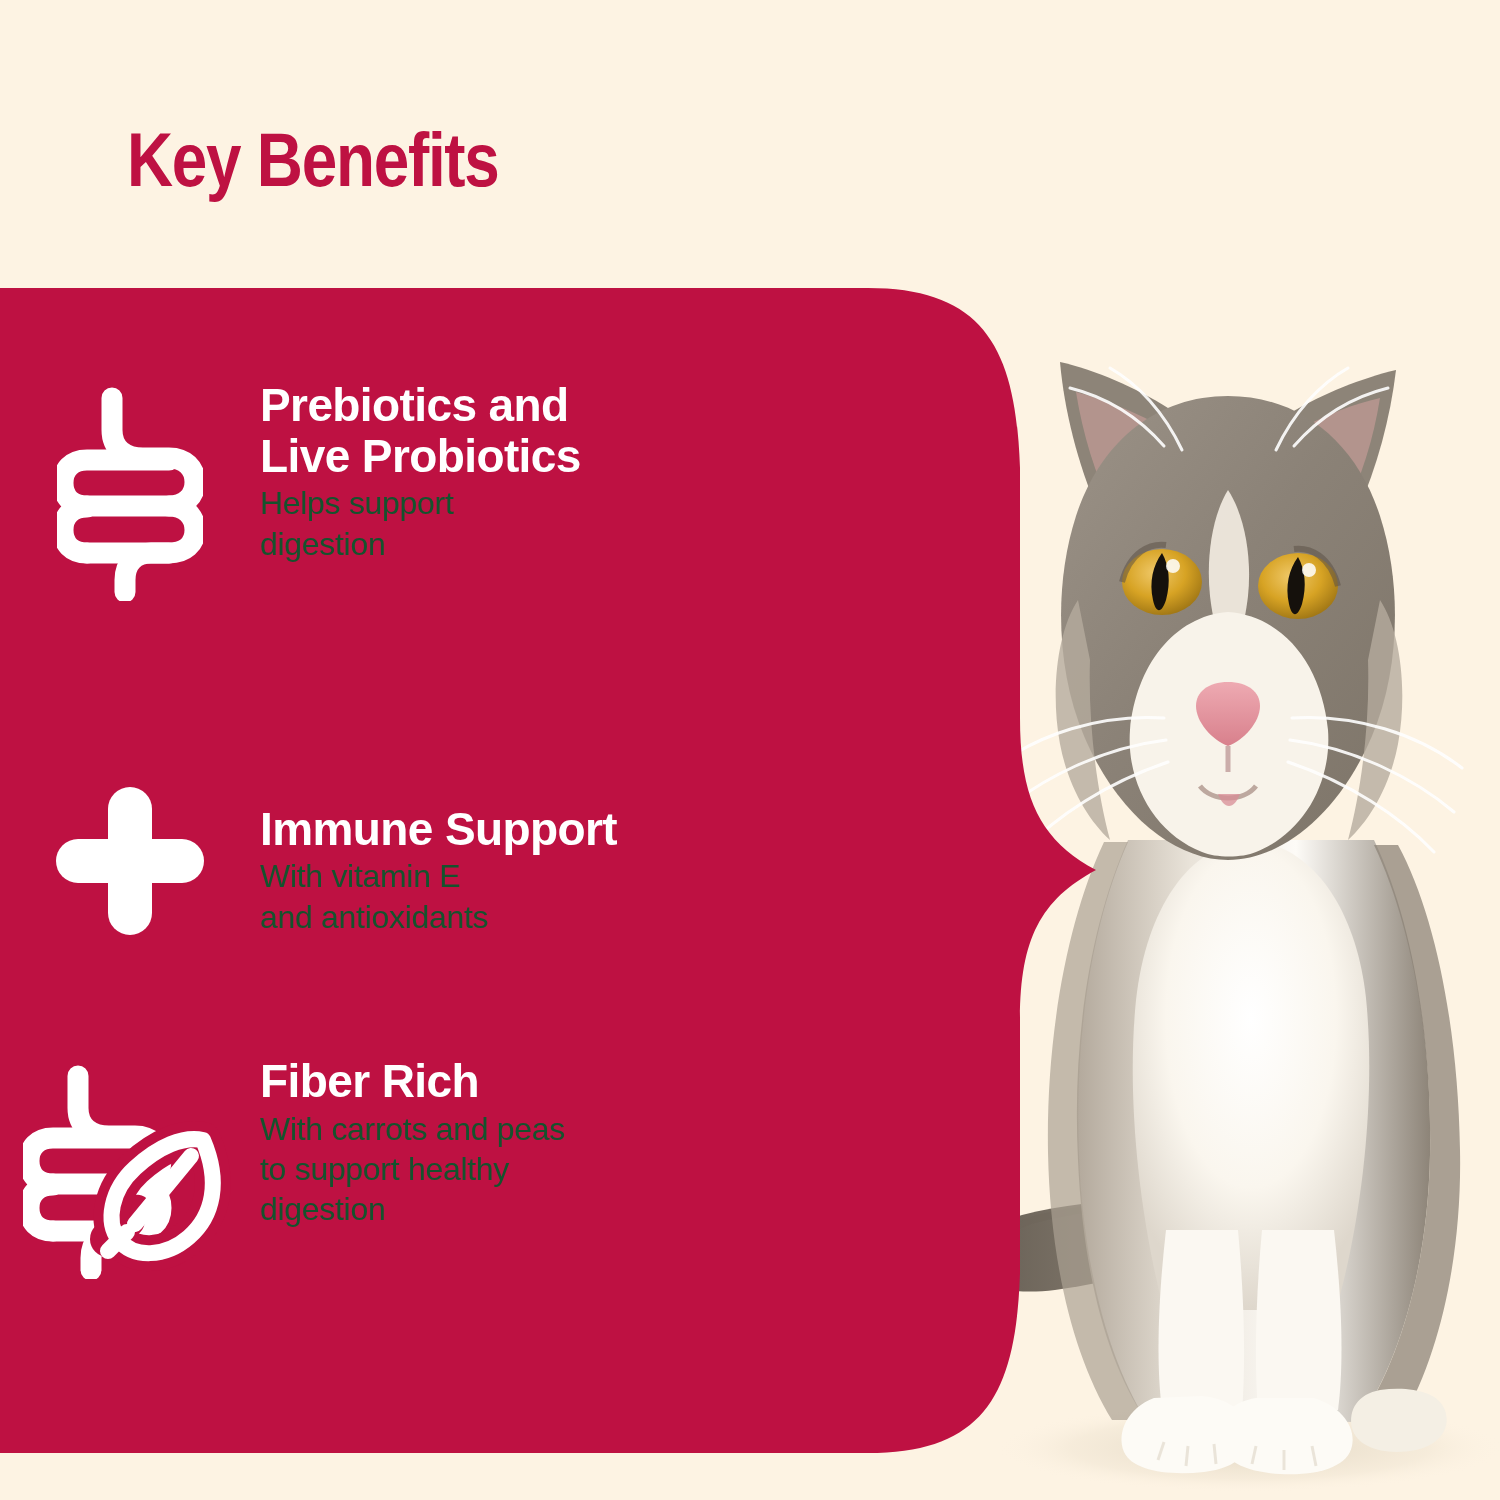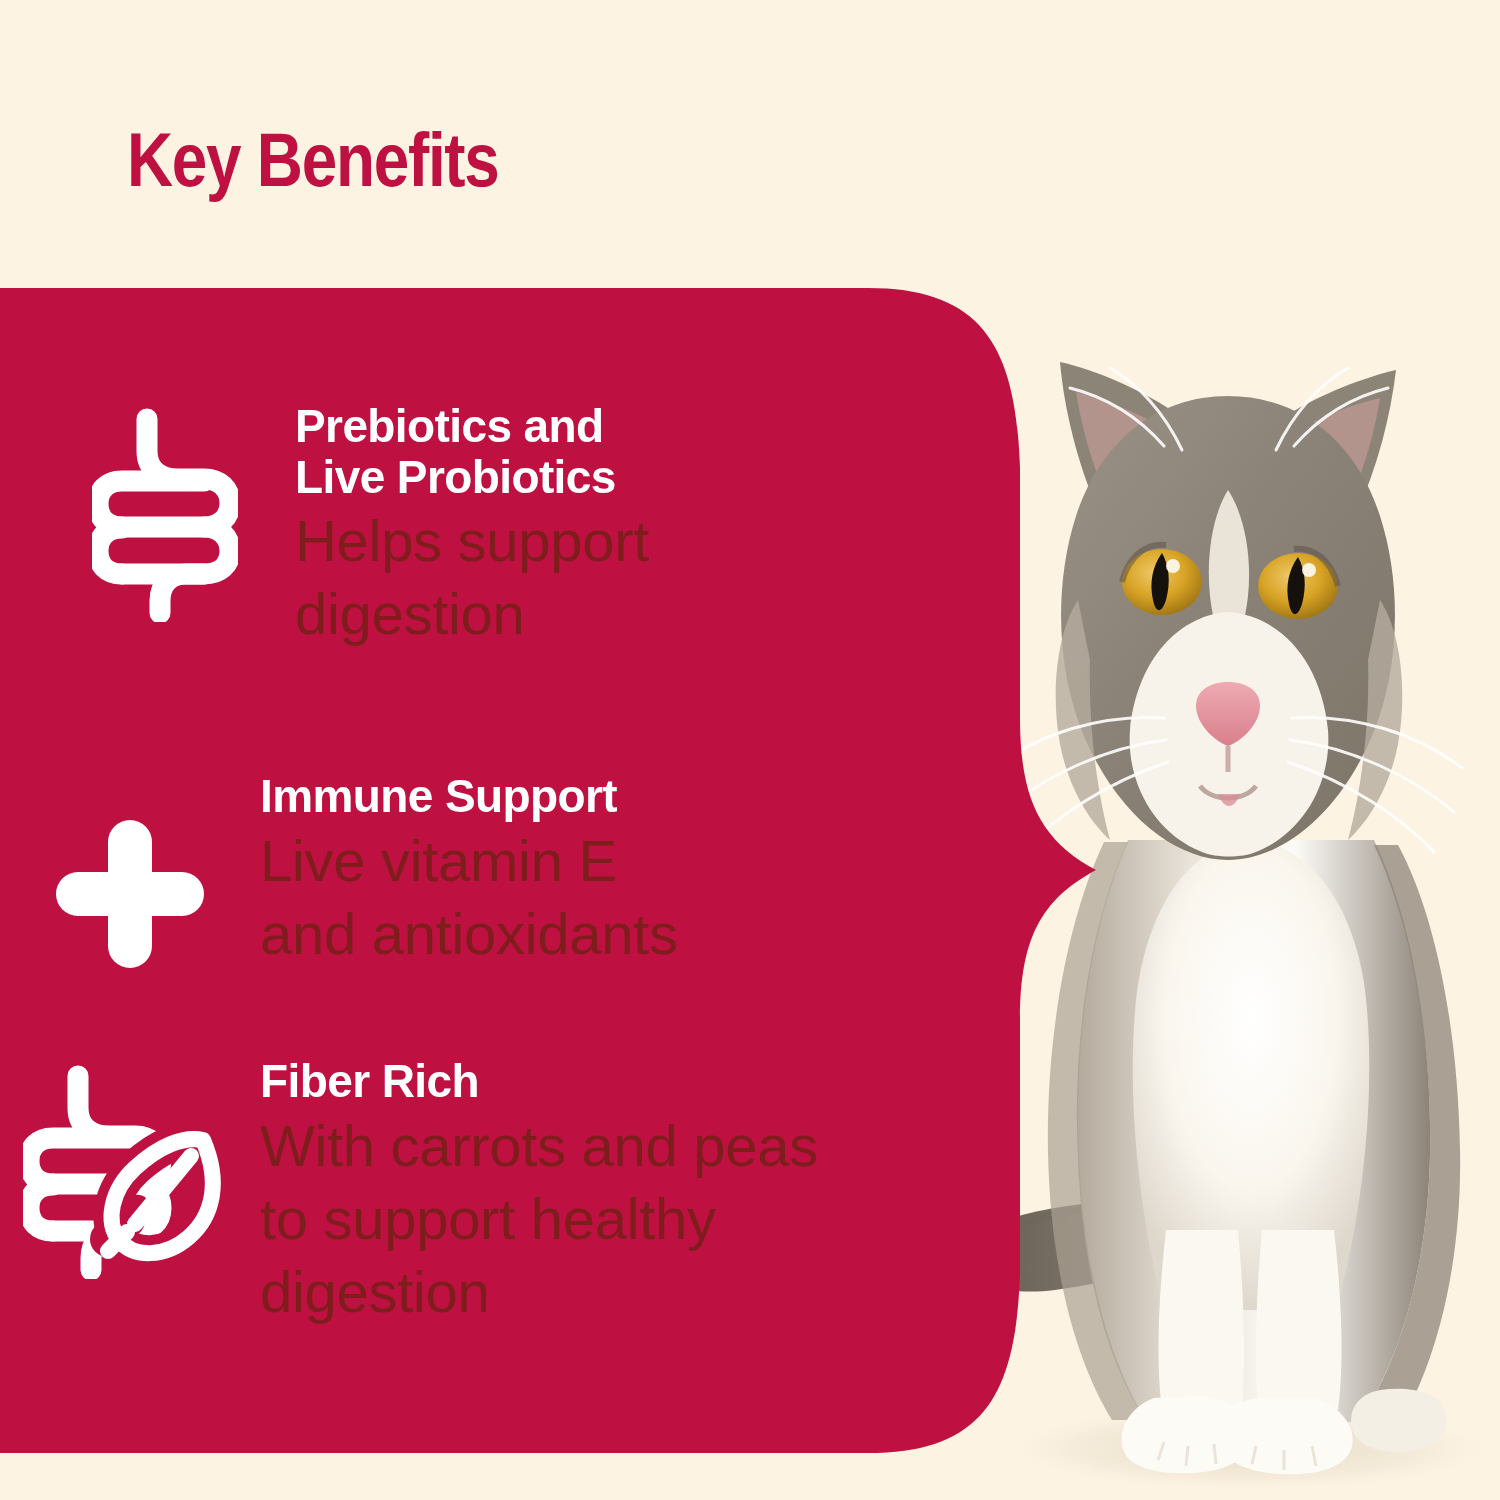--- a/index.html
+++ b/index.html
@@ -44,21 +44,21 @@
     left:0px; top:288px;
     width:1100px; height:1165px;
   }
 
   
   .benefit-row {
     position:absolute;
     display:flex;
     align-items:flex-start;
   }
-  #benefit-row-0 { left:0px;  top:401px;margin-left:35px; }
+  #benefit-row-0 { left:0px;  top:380px; }
   #benefit-row-1 { left:0px;  top:771px;align-items:flex-end; }
   #benefit-row-2 { left:0px;  top:1056px; }
 
   .benefit-icon {
     width:260px;
     flex:0 0 260px;
     display:flex;
     justify-content:center;
     padding-top:6px;
   }
@@ -72,24 +72,24 @@
     font-weight:bold;
     font-size:46px;
     line-height:1.10;
     letter-spacing:-0.6px;
     color:#ffffff;
     white-space:pre-line;
   }
   .benefit-desc {
     font-family:"Liberation Sans", sans-serif;
     font-weight:normal;
-    font-size:58px;
+    font-size:32px;
     line-height:1.26;
     letter-spacing:-0.3px;
-    color:#7f1d1d;
+    color:#14532d;
     white-space:pre-line;
     margin-top:2px;
   }
 </style>
 </head>
 <body>
 
 <div id="stage">
 
   <div id="cat-photo">
@@ -247,21 +247,21 @@
     <div class="benefit-icon">
       <svg width="152" height="152" viewBox="0 0 152 152" xmlns="http://www.w3.org/2000/svg">
         <g fill="none" stroke="#ffffff" stroke-width="44" stroke-linecap="round">
           <path d="M76 24 L76 128"></path>
           <path d="M24 76 L128 76"></path>
         </g>
       </svg>
     </div>
     <div class="benefit-text">
       <div class="benefit-title">Immune Support</div>
-      <div class="benefit-desc">Live vitamin E
+      <div class="benefit-desc">With vitamin E
 and antioxidants</div>
     </div>
   </div>
 
   <div class="benefit-row" id="benefit-row-2">
     <div class="benefit-icon">
       <svg width="215" height="215" viewBox="0 0 215 215" xmlns="http://www.w3.org/2000/svg">
 
         <g fill="none" stroke="#ffffff" stroke-width="21" stroke-linecap="round" stroke-linejoin="round">
           <path d="M55 12 L55 44 C55 62 68 72 86 72 L112 72 C128 72 138 82 138 96 C138 110 128 120 112 120 L30 120"></path>

